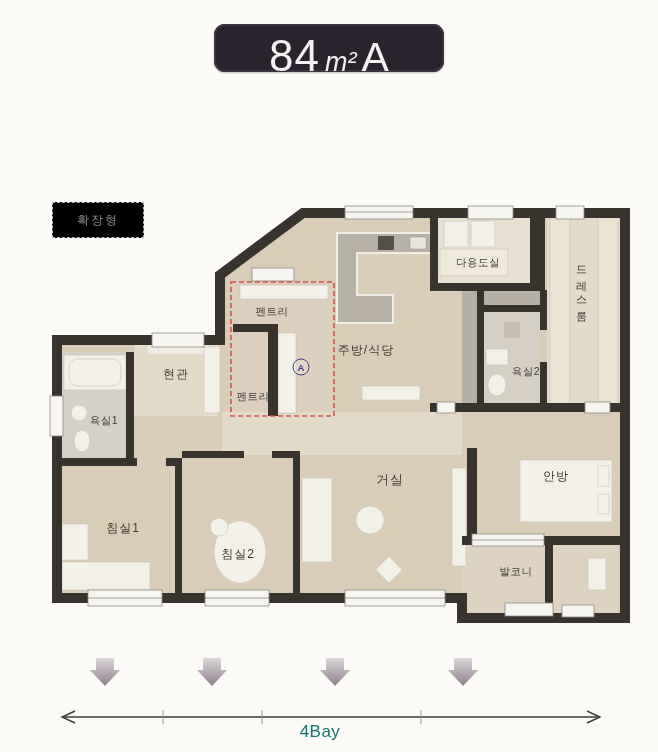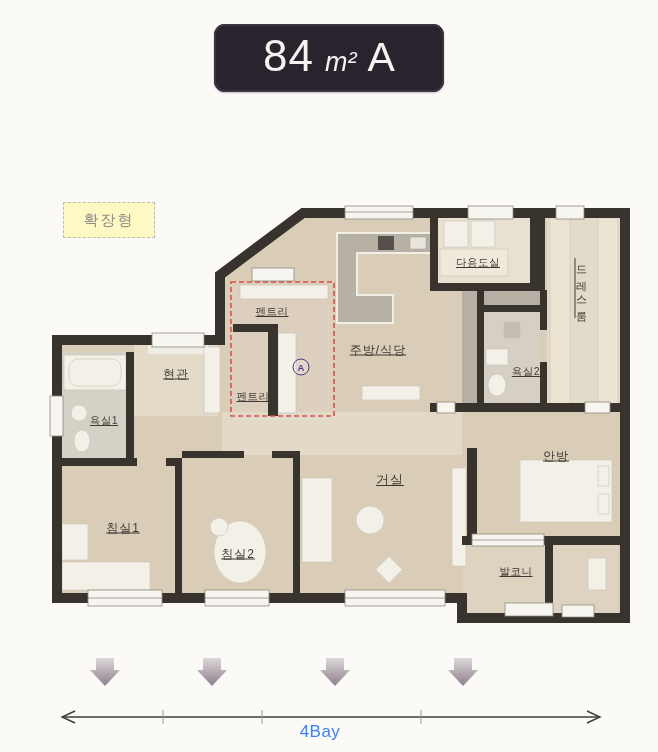--- a/index.html
+++ b/index.html
@@ -2,44 +2,44 @@
 <html><head>
 <meta charset="utf-8">
 <style>
   html,body{margin:0;padding:0;background:#fbfaf7;}
   body{width:658px;height:752px;position:relative;overflow:hidden;
        font-family:"Liberation Sans","DejaVu Sans",sans-serif;}
   .stage{position:absolute;inset:0;}
   svg{position:absolute;left:0;top:0;}
 
   
-  .badge{position:absolute;left:214px;top:24px;width:230px;height:68px;
+  .badge{position:absolute;left:214px;top:24px;width:230px;height:48px;
     background:#29232e;border-radius:11px;display:flex;align-items:baseline;
-    justify-content:center;gap:11px;color:#f4f3f1;
+    justify-content:center;gap:5px;color:#f4f3f1;
     box-shadow:inset 0 0 0 2px #3a3442, 0 1px 2px rgba(0,0,0,.25);}
   .badge .num{font-size:44px;line-height:64px;letter-spacing:1px;}
   .badge .unit{font-size:27px;line-height:60px;font-style:italic;}
   .badge .ltr{font-size:41px;line-height:64px;}
 
   
-  .option{position:absolute;left:63px;top:202px;width:90px;height:34px;
-    border:1px dashed #bcbcbc;color:#8d8b88;font-size:15px;letter-spacing:2px;
-    display:flex;align-items:center;justify-content:center;background:#fef9c3;}
+  .option{position:absolute;left:52px;top:202px;width:90px;height:34px;
+    border:1px dashed #bcbcbc;color:#8d8b88;font-size:12px;letter-spacing:2px;
+    display:flex;align-items:center;justify-content:center;background:#000000;}
 
   
   .lbl{position:absolute;transform:translate(-50%,-50%);color:#3e3933;
-    font-size:12px;letter-spacing:1px;white-space:nowrap;text-decoration:underline;}
+    font-size:12px;letter-spacing:1px;white-space:nowrap;}
   .lbl.sm{font-size:10.5px;letter-spacing:0.5px;}
   .lbl.lg{font-size:13px;}
   .lbl.vert{writing-mode:vertical-rl;text-orientation:upright;letter-spacing:4px;font-size:11px;}
   .marker{position:absolute;transform:translate(-50%,-50%);width:15px;height:15px;
     border:1.2px solid #4b3e8e;border-radius:50%;color:#4b3e8e;font-size:9.5px;
     display:flex;align-items:center;justify-content:center;font-weight:bold;background:rgba(255,255,255,.15);}
 
-  .baylabel{position:absolute;transform:translate(-50%,0);color:#3b82f6;
+  .baylabel{position:absolute;transform:translate(-50%,0);color:#0f766e;
     font-size:17px;letter-spacing:0.5px;}
 </style>
 </head>
 <body>
 
 <div class="stage">
 
 <svg width="658" height="752" viewBox="0 0 658 752">
   <defs>
     <linearGradient id="arrowGrad" x1="0" y1="0" x2="0" y2="1">
@@ -182,25 +182,25 @@
 </div>
 
 <div class="option">확장형</div>
 
 <span class="lbl sm" style="left:272px;top:312px">펜트리</span>
 <span class="lbl sm" style="left:253px;top:397px">펜트리</span>
 <span class="lbl" style="left:176px;top:374px">현관</span>
 <span class="lbl sm" style="left:104px;top:421px">욕실1</span>
 <span class="lbl" style="left:123px;top:528px">침실1</span>
 <span class="lbl" style="left:238px;top:554px">침실2</span>
-<span class="lbl" style="left:378px;top:350px">주방/식당</span>
+<span class="lbl" style="left:366px;top:350px">주방/식당</span>
 <span class="lbl sm" style="left:478px;top:263px">다용도실</span>
 <span class="lbl vert" style="left:581px;top:288px;transform:translate(-50%,-50%)">드레스룸</span>
 <span class="lbl sm" style="left:526px;top:372px">욕실2</span>
 <span class="lbl lg" style="left:390px;top:480px">거실</span>
-<span class="lbl" style="left:556px;top:456px">안방</span>
+<span class="lbl" style="left:556px;top:476px">안방</span>
 <span class="lbl sm" style="left:516px;top:572px">발코니</span>
 
 <span class="marker" style="left:301px;top:367px">A</span>
 
 <span class="baylabel" style="left:320px;top:722px">4Bay</span>
 
 </div>
 
 </body></html>

